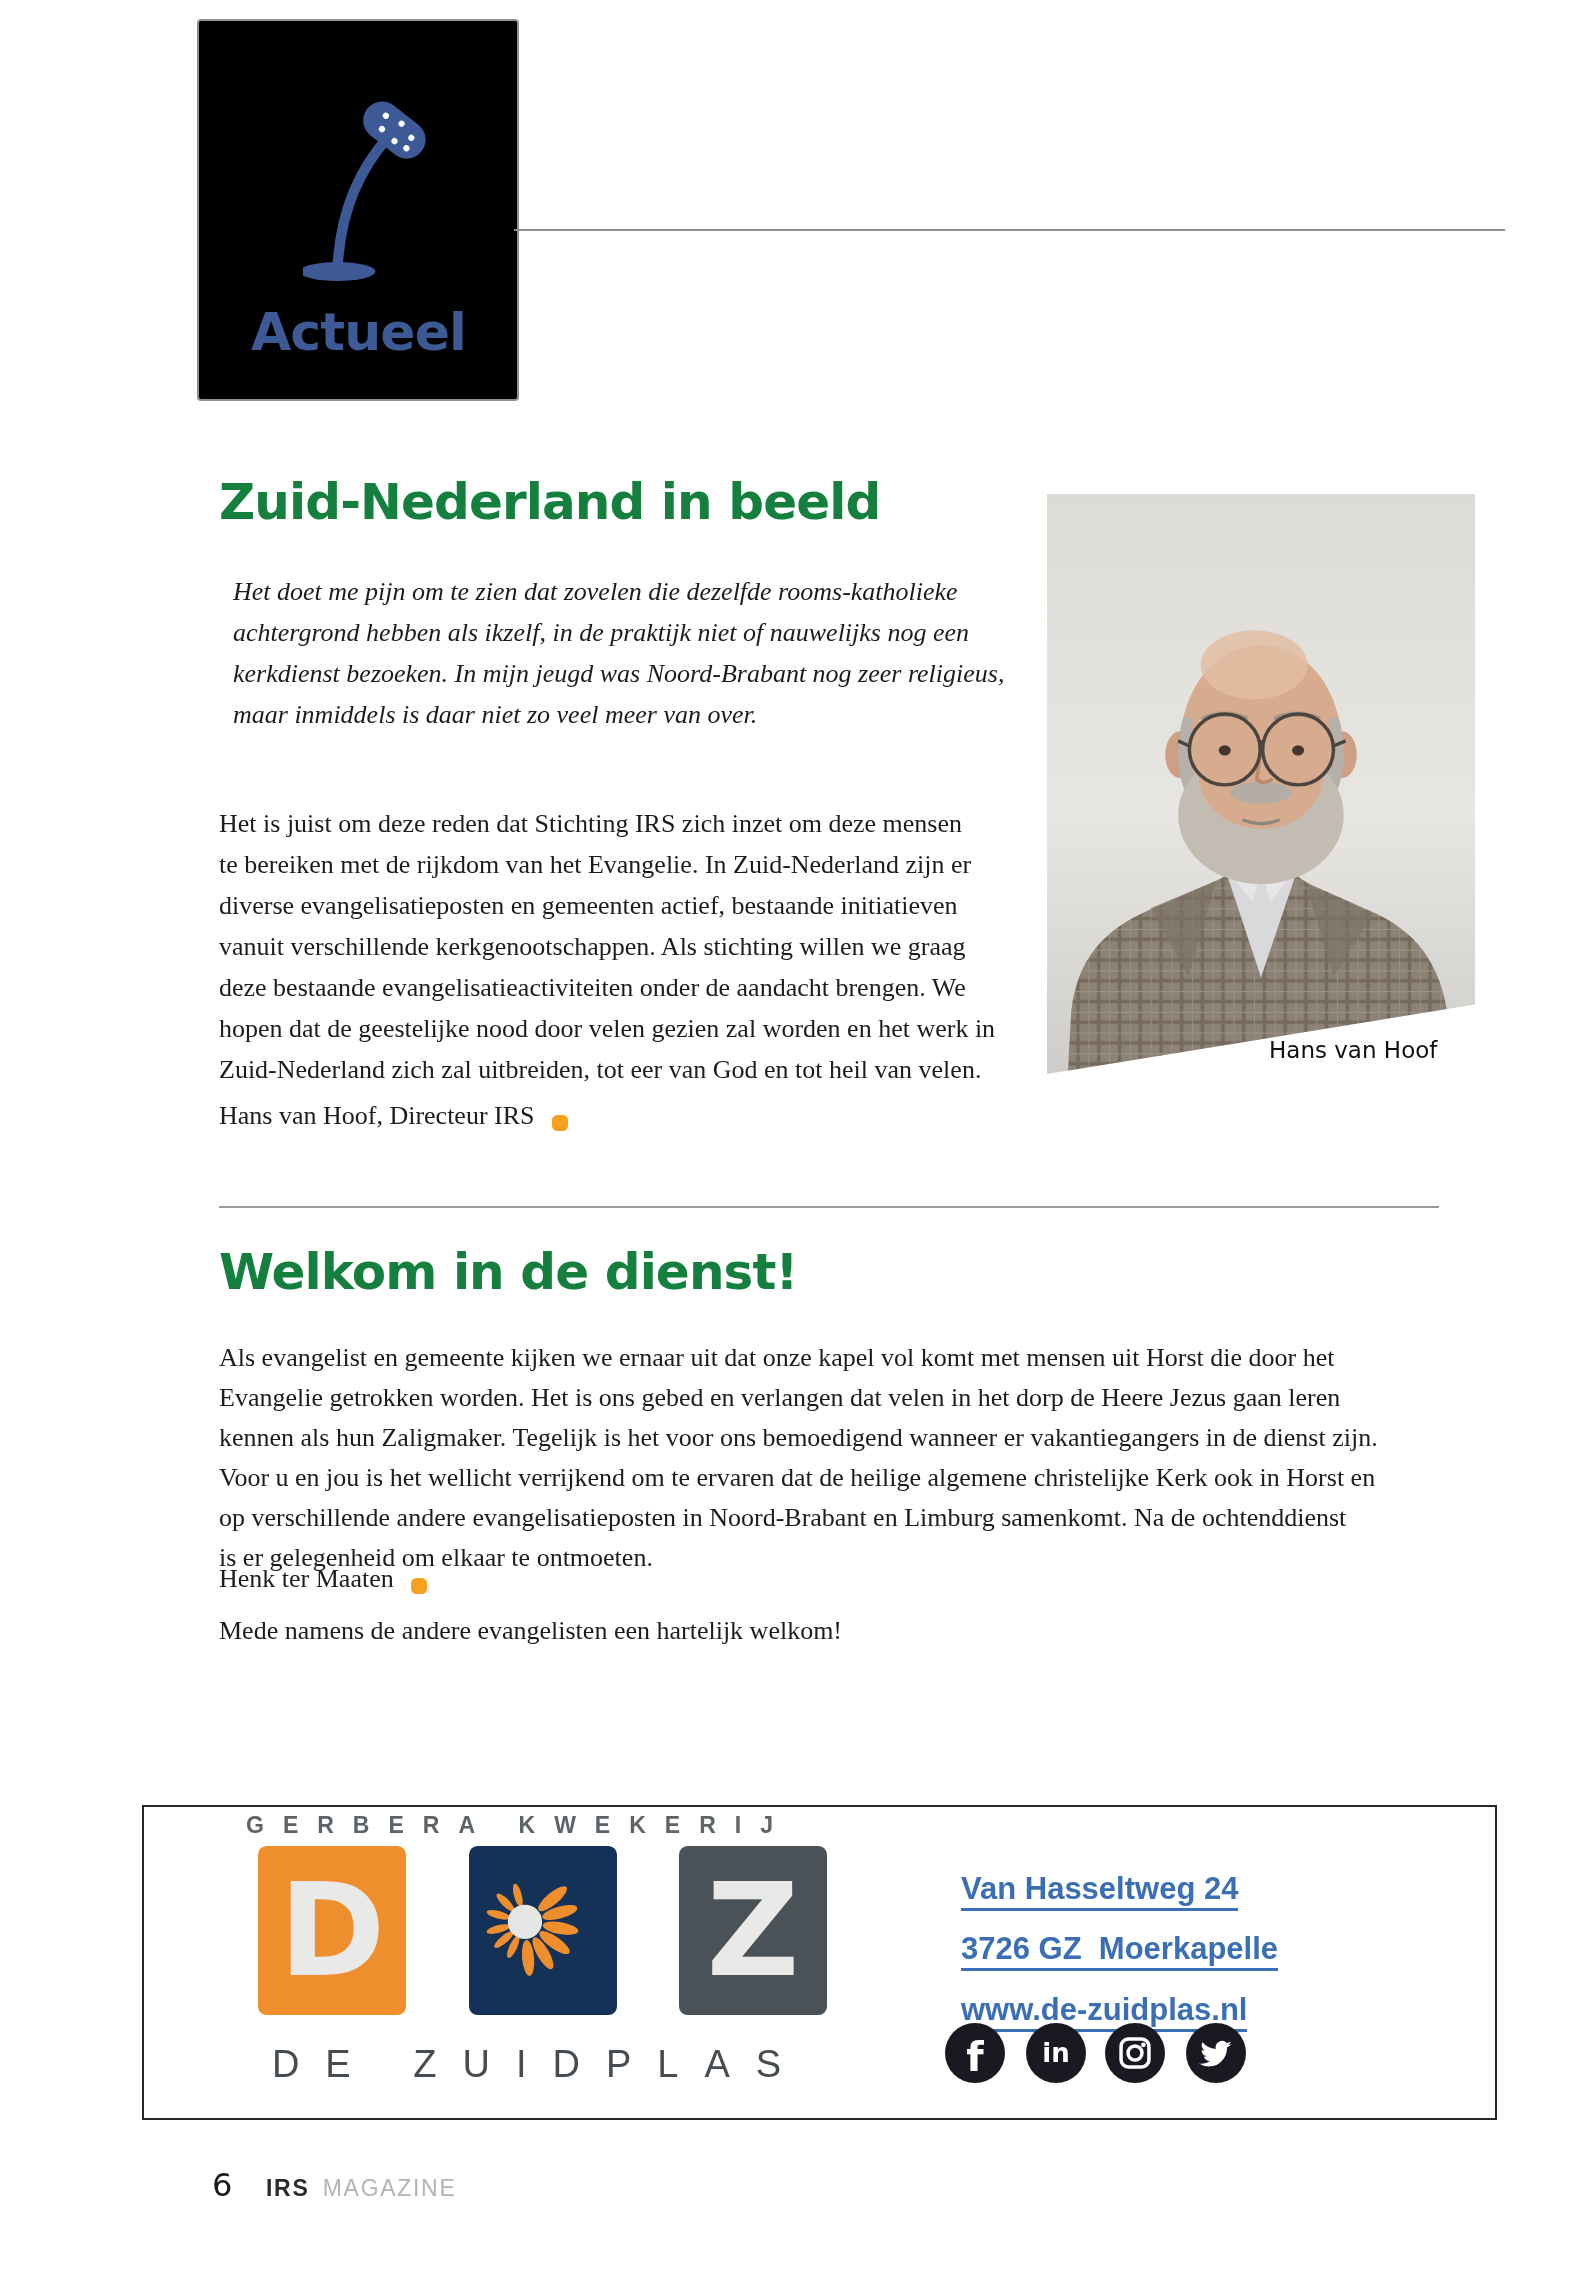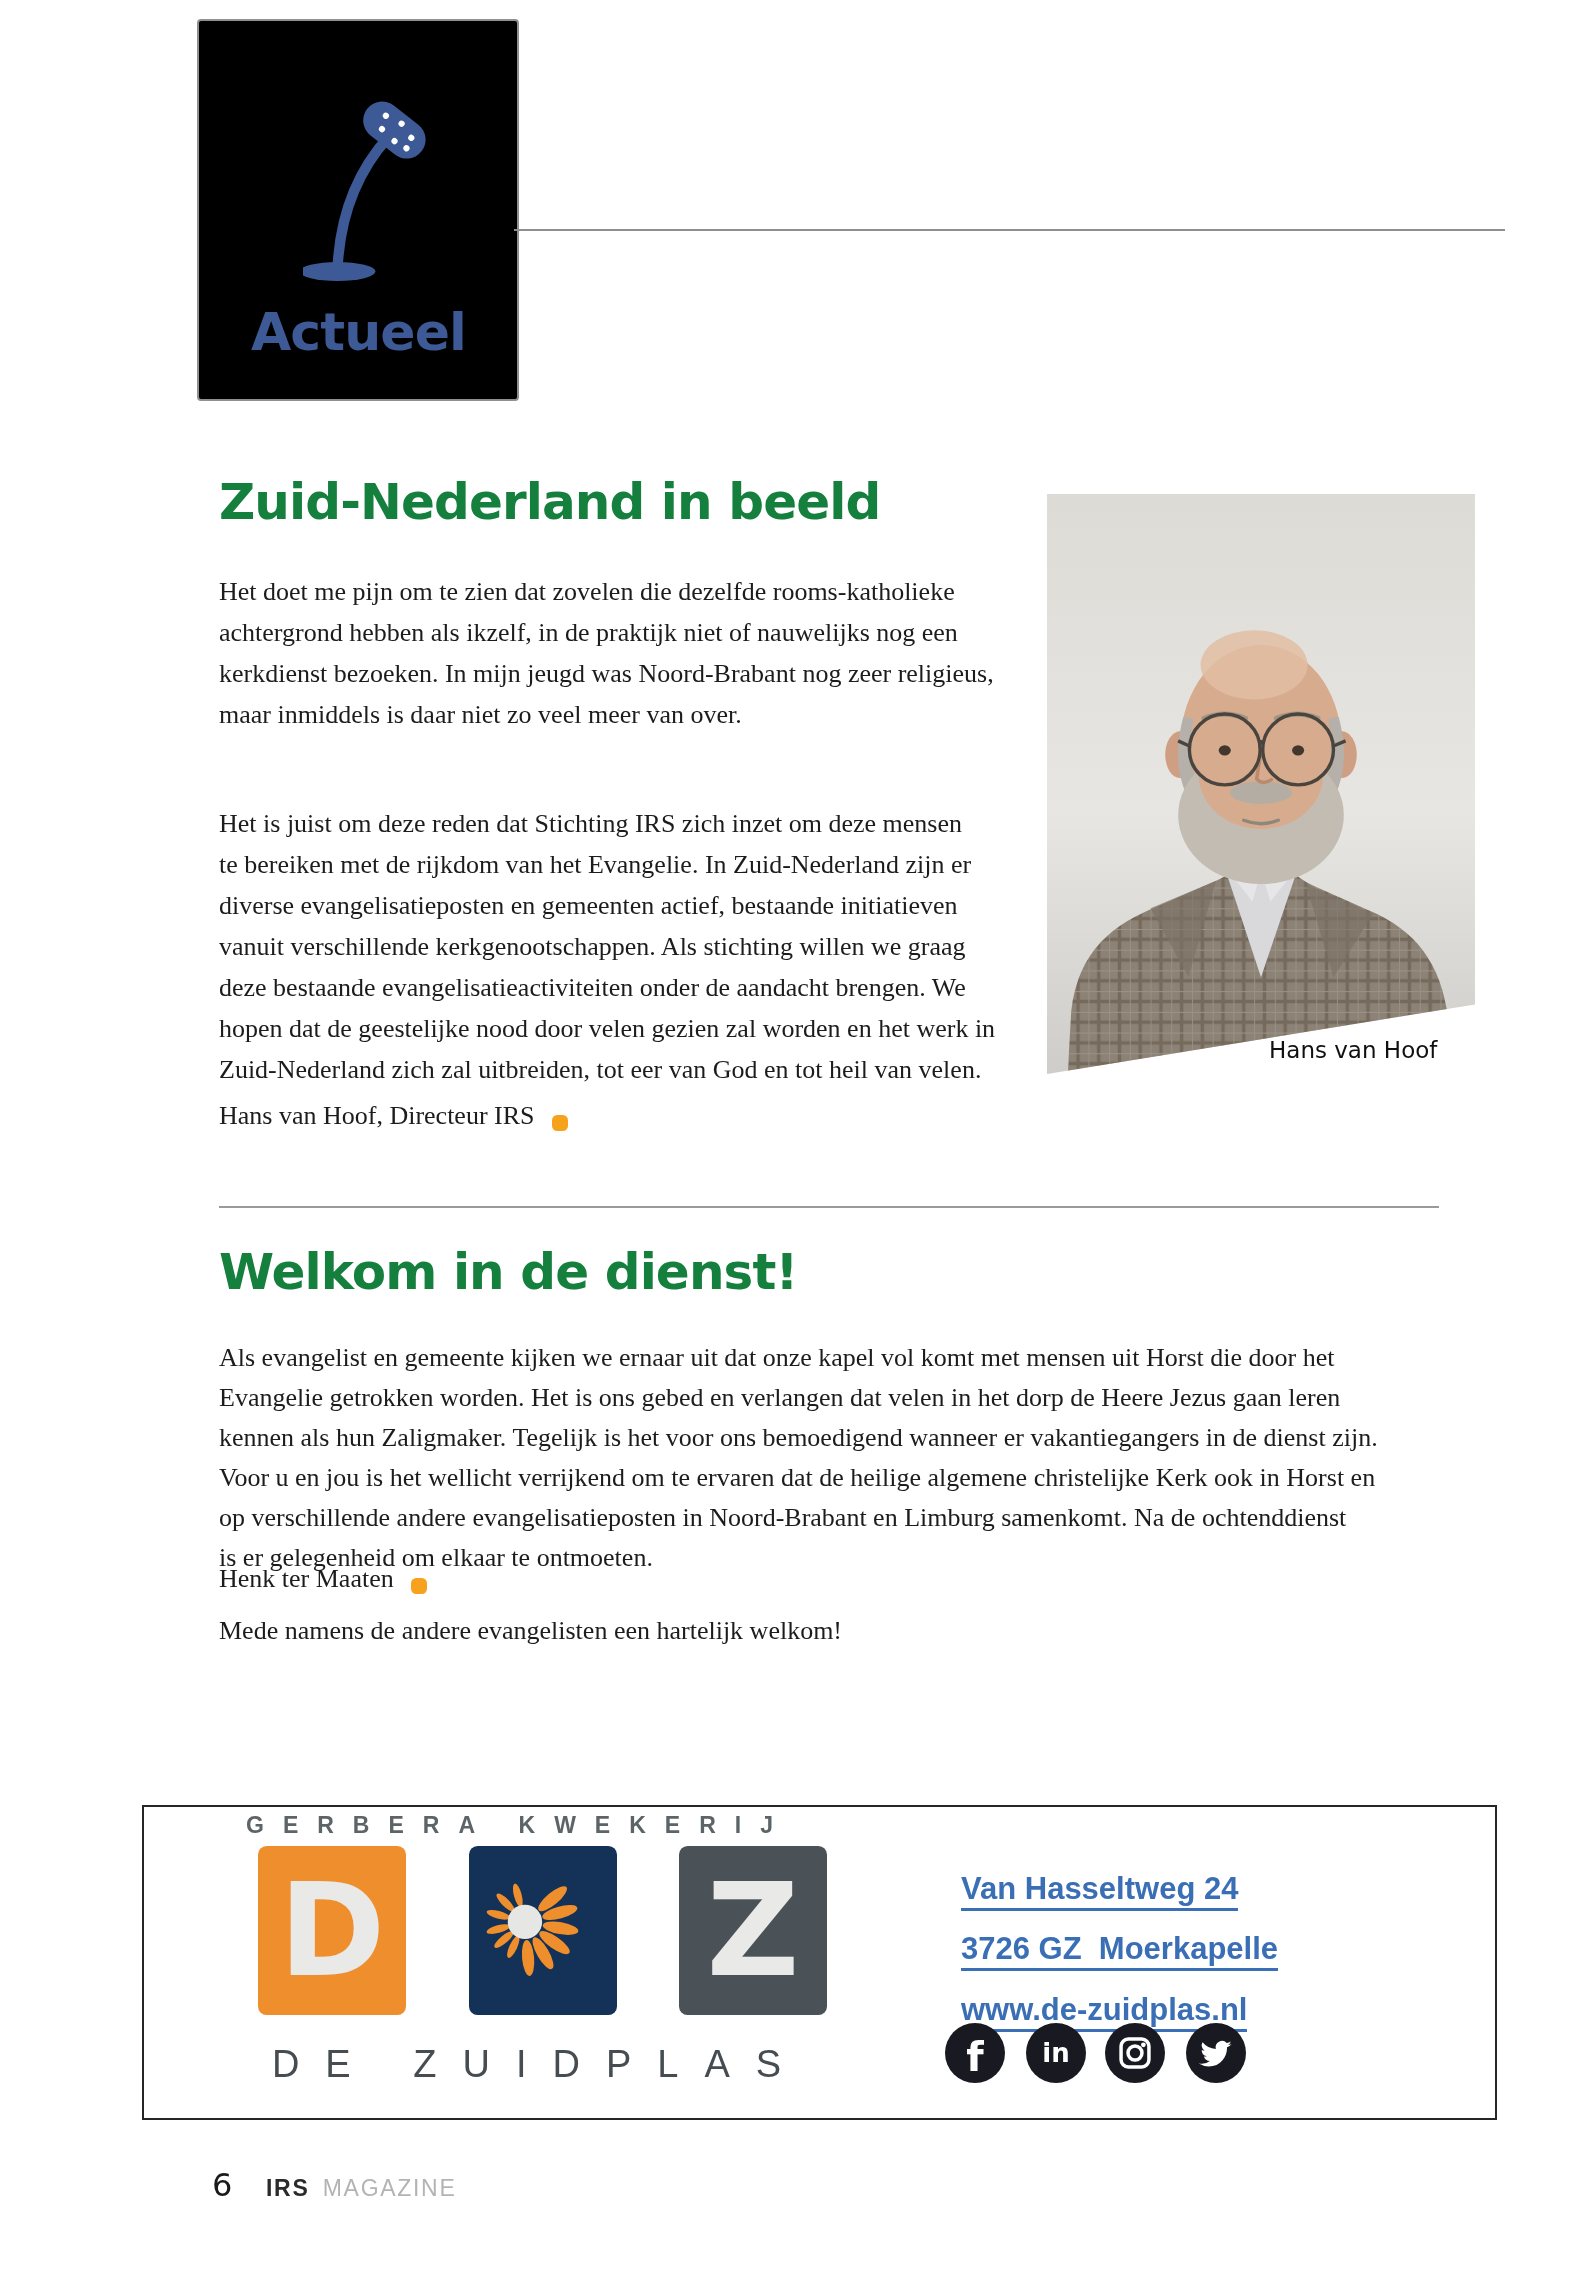--- a/index.html
+++ b/index.html
@@ -17,21 +17,21 @@
   .rule-top{position:absolute;left:514px;top:229px;width:991px;height:1.7px;background:#8f8f8f;}
 
   
   .h-blue{position:absolute;font-family:"DejaVu Sans",sans-serif;font-weight:bold;
     font-size:50px;color:#15803d;letter-spacing:-0.9px;}
   .h1a{left:219px;top:473px;}
   .h2a{left:219px;top:1243px;}
 
   
   .body-col{position:absolute;font-size:26px;line-height:41px;white-space:pre-line;color:#1c1c1c;}
-  .p1{left:219px;top:571px;width:828px;}
+  .p1{left:233px;top:571px;width:828px;font-style:italic;}
   .p2{left:219px;top:771px;width:828px;margin-top:32px;}
   .p3{left:219px;top:1338px;width:1269px;line-height:40px;}
   .closing{left:219px;top:1610px;width:1269px;font-size:26px;line-height:41px;position:absolute;}
   .byline{position:absolute;font-size:26px;color:#1c1c1c;display:flex;align-items:flex-end;}
   .byline1{left:219px;top:1101px;}
   .byline2{left:219px;top:1564px;}
   .orange-dot{display:inline-block;width:16.4px;height:16.4px;border-radius:5.2px;
     background:#f6a21d;margin-left:17.3px;flex:0 0 auto;}
 
   

